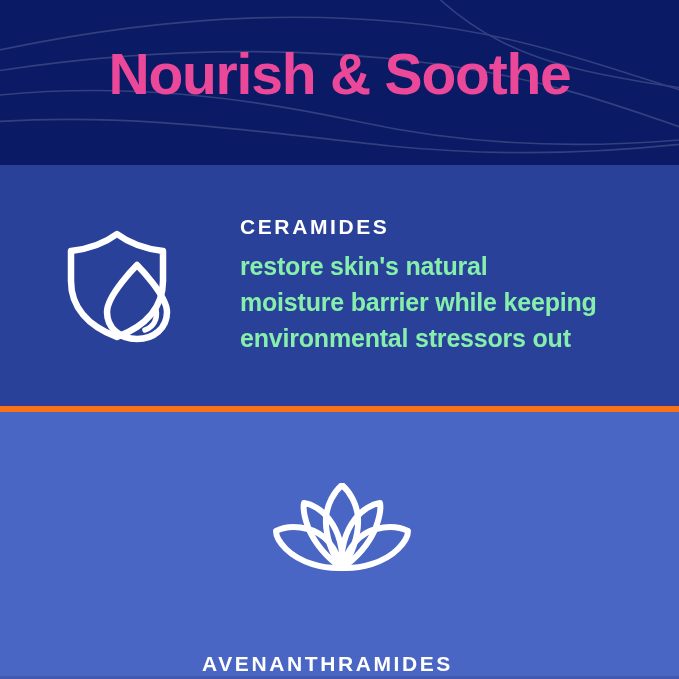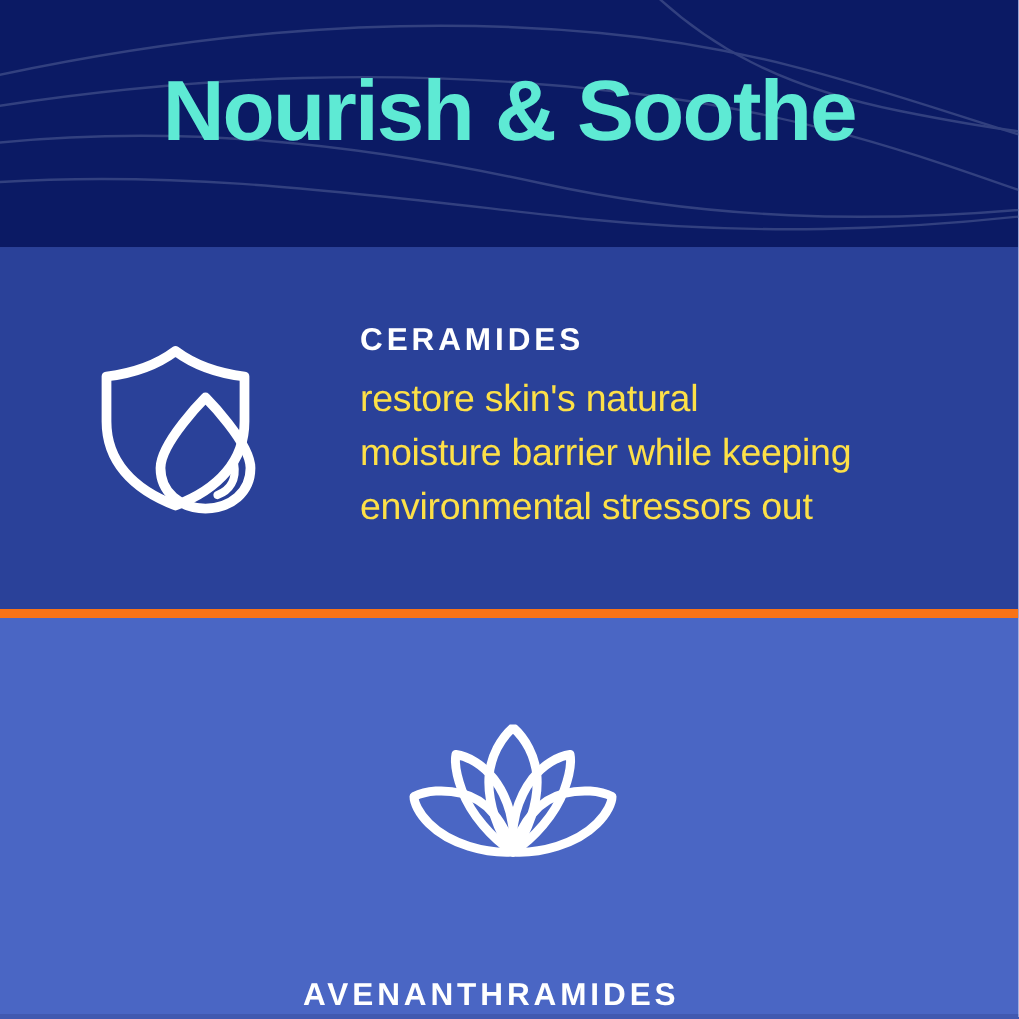--- a/index.html
+++ b/index.html
@@ -35,21 +35,21 @@
     height: 100%;
     display: block;
     pointer-events: none;
   }
   .header-title {
     position: absolute;
     left: 0;
     right: 0;
     top: 46px;
     text-align: center;
-    color: #5eead4;
+    color: #ec4899;
     font-size: 57px;
     font-weight: bold;
     letter-spacing: -1.2px;
     line-height: 1;
     white-space: nowrap;
     margin: 0;
     z-index: 2;
   }
 
   
@@ -95,23 +95,23 @@
   .ingredient-name {
     color: #ffffff;
     font-size: 21px;
     font-weight: bold;
     letter-spacing: 2.6px;
     margin: 0 0 9px 0;
     line-height: 1.1;
     white-space: nowrap;
   }
   .ingredient-desc {
-    color: #fde047;
+    color: #86efac;
     font-size: 25px;
-    font-weight: normal;
+    font-weight: bold;
     line-height: 36px;
     margin: 0;
     letter-spacing: -0.2px;
   }
   .desc-line { display: block; white-space: nowrap; }
 </style>
 </head>
 <body>
 
 <div class="infographic">

